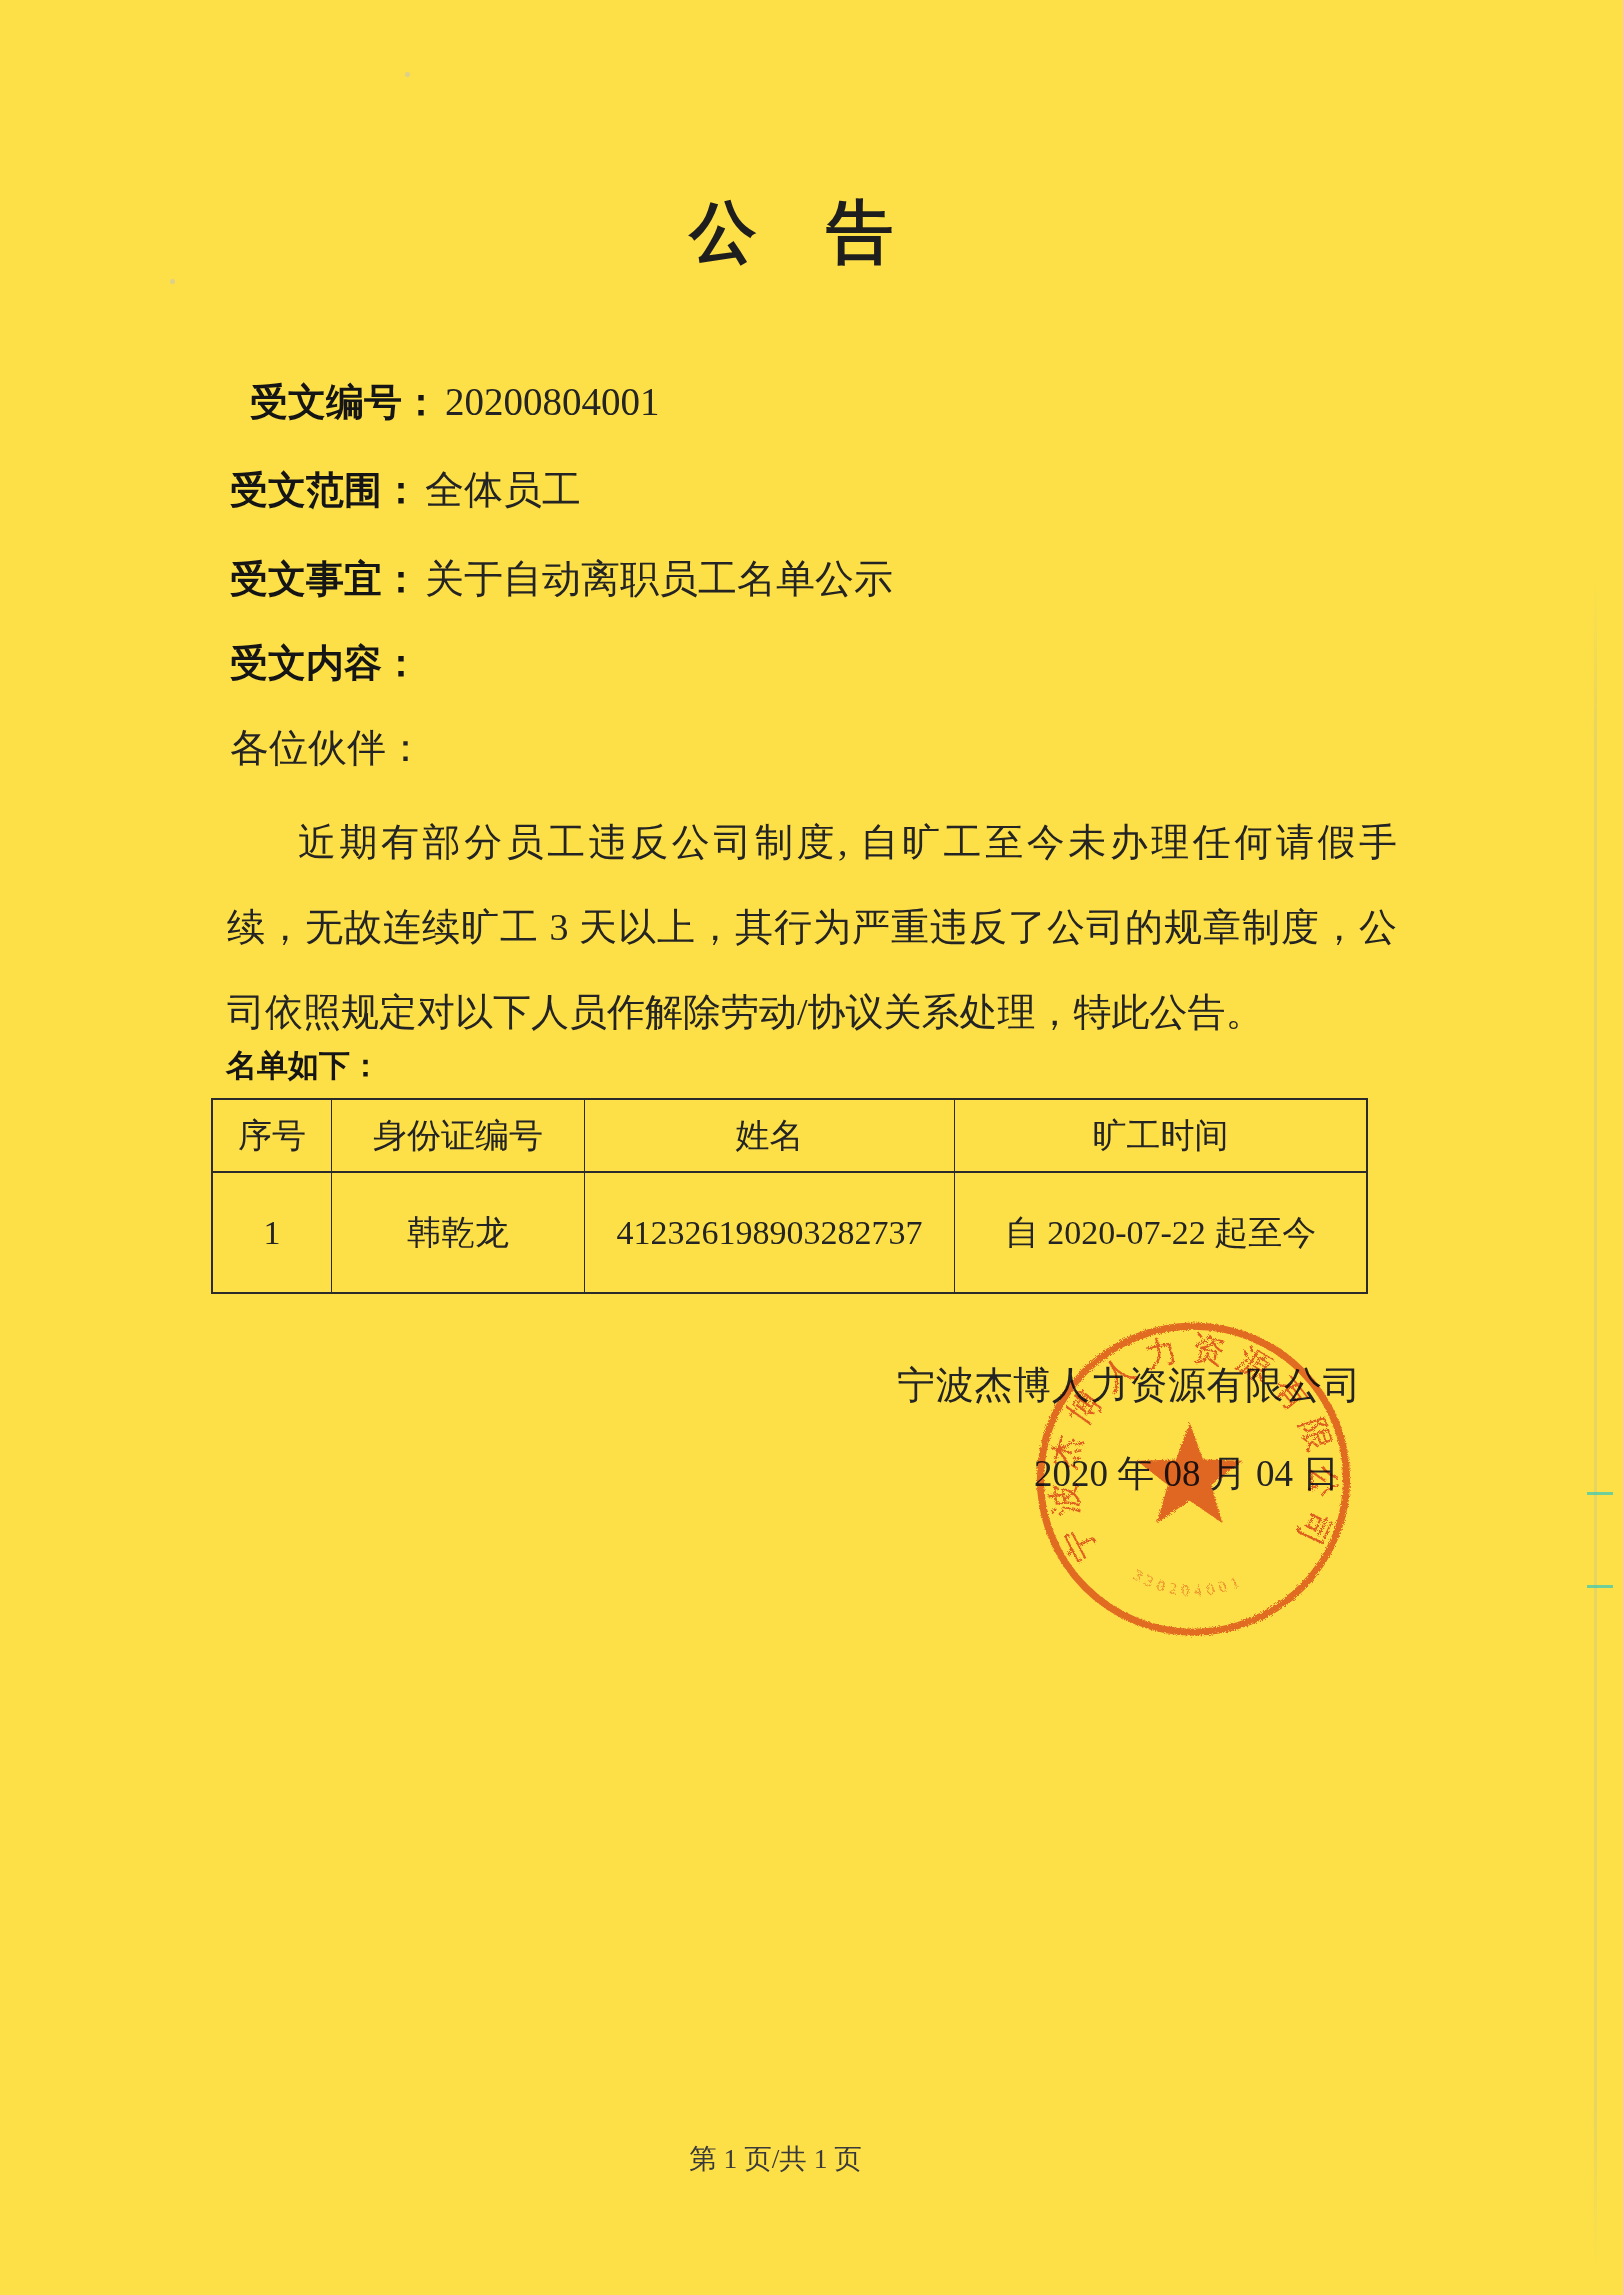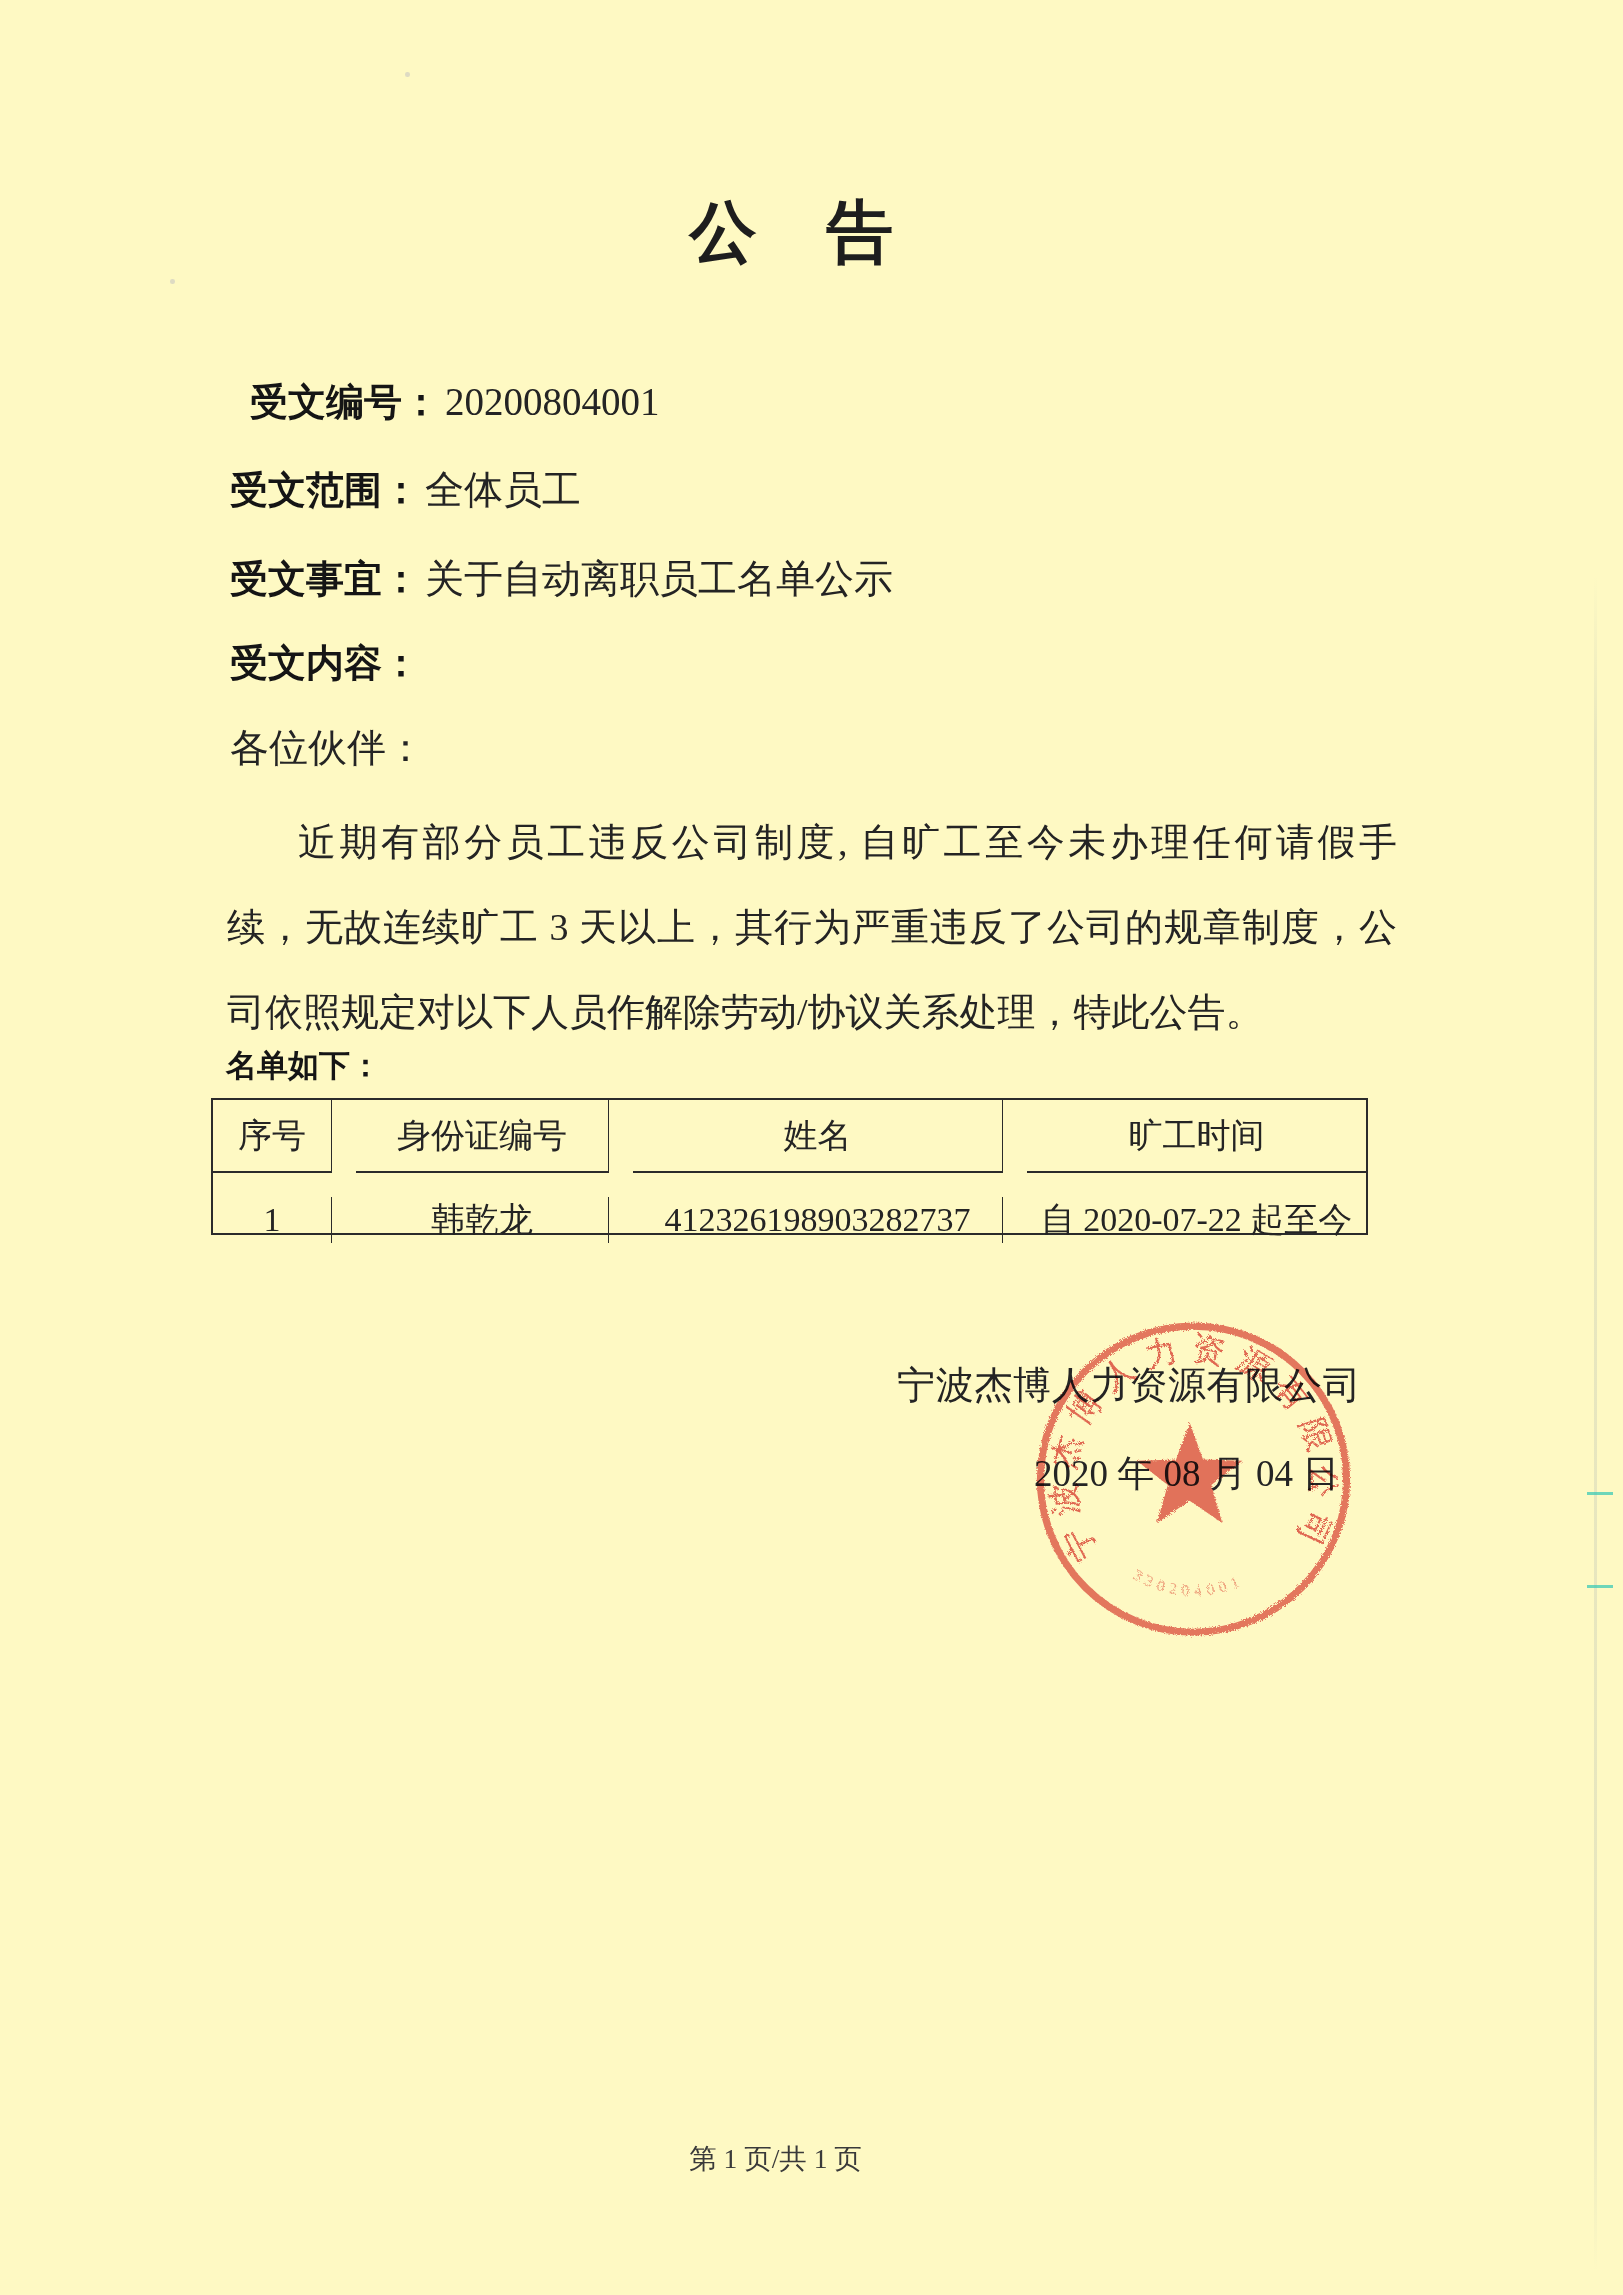--- a/index.html
+++ b/index.html
@@ -1,20 +1,20 @@
 <!DOCTYPE html>
 <html style="font-size:10.5px"><head>
 <meta charset="utf-8">
 <style>
   html, body { margin: 0; padding: 0; background: #ffffff; }
   .page {
     position: relative;
     width: 1623px;
     height: 2295px;
-    background: #fef9c3;
+    background: #fde047;
     overflow: hidden;
     font-family: "Liberation Serif", "DejaVu Serif", serif;
     color: #242424;
   }
   .doc-title {
     position: absolute;
     left: 0; right: 39px; top: 187px;
     text-align: center;
     font-size: 67px;
     font-weight: 700;
@@ -44,27 +44,26 @@
     white-space: nowrap;
   }
   .body-line.justified { text-align: justify; text-align-last: justify; white-space: normal; }
   .body-line.first { text-indent: 71px; }
   .list-label {
     position: absolute; left: 226px; top: 1045px;
     font-size: 31px; font-weight: 700; color: #151515;
   }
   .notice-table {
     position: absolute; left: 211px; top: 1098px;
-    width: 1157px; height: 137px;
+    width: 1157px; height: 196px;
     border: 2.6px solid #2b2b2b;
     box-sizing: border-box;
     display: grid;
     grid-template-columns: 119px 253px 370px 1fr;
     grid-template-rows: 73px 1fr;
-    gap: 24px;
   }
   .cell {
     display: flex; align-items: center; justify-content: center;
     font-size: 34px; color: #242424;
     border-right: 1.3px solid #2b2b2b;
     border-bottom: 1.3px solid #2b2b2b;
     box-sizing: border-box;
     white-space: nowrap;
   }
   .cell.last-col { border-right: none; }

